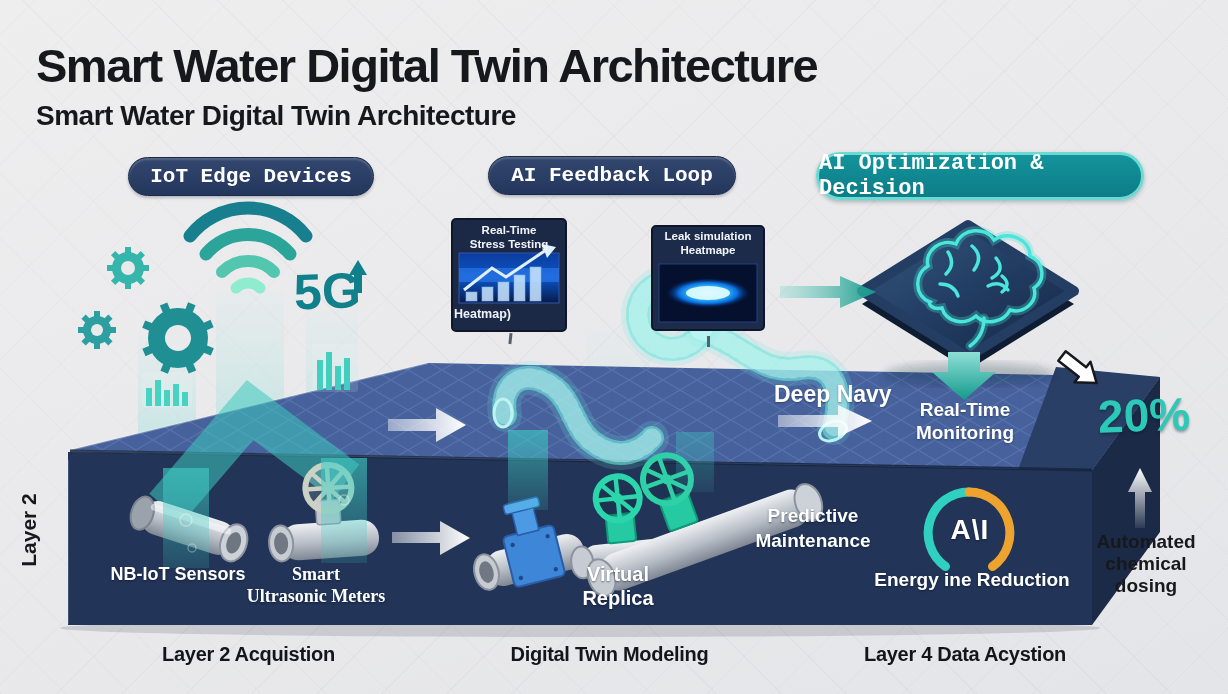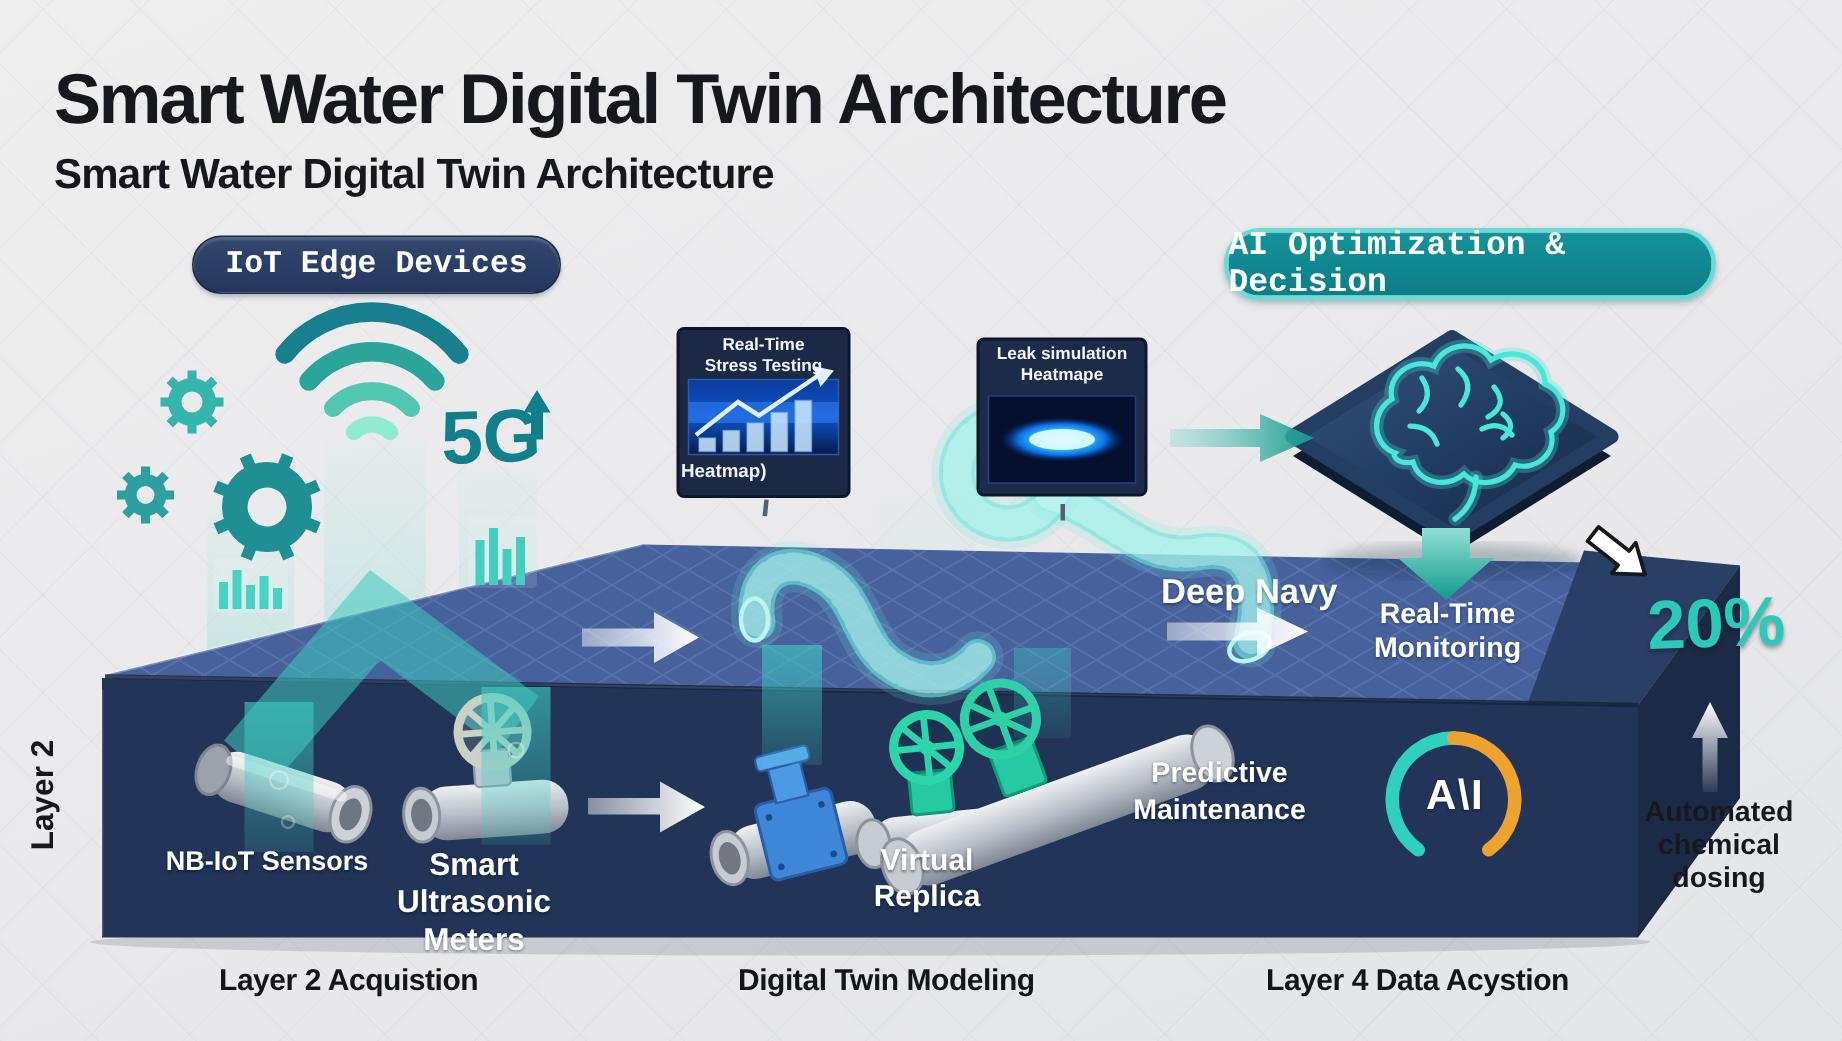--- a/index.html
+++ b/index.html
@@ -27,26 +27,26 @@
   .s2t{left:653px;top:230px;width:110px;}
   .s1c{left:454px;top:307px;width:110px;font-size:12.5px;font-weight:700;color:#eef2f8;}
   .energizing{left:1076px;top:280px;width:124px;font-size:21px;font-weight:700;color:#17181c;text-align:center;line-height:1.2;}
   .deepnavy{left:774px;top:381px;width:130px;font-size:23px;font-weight:700;color:#fff;text-shadow:0 1px 2px rgba(10,20,40,.4);}
   .rtm{left:898px;top:399px;width:134px;font-size:19px;font-weight:700;color:#fff;text-align:center;line-height:1.2;text-shadow:0 1px 2px rgba(10,20,40,.4);}
   .pct{left:1098px;top:388px;width:100px;font-size:46px;font-weight:700;color:#2cc8b8;transform:rotate(-2deg);text-shadow:0 2px 3px rgba(5,20,30,.4);}
   .autodos{left:1086px;top:496px;width:120px;font-size:19px;font-weight:700;color:#17181c;text-align:center;line-height:1.15;margin-top:35px;}
   .layer2{left:-26px;top:518px;width:110px;font-size:21px;font-weight:700;color:#17181c;text-align:center;transform:rotate(-90deg);}
   .wlabel{font-weight:700;color:#fff;text-align:center;text-shadow:0 1px 2px rgba(5,15,35,.5);}
   .nbiot{left:104px;top:564px;width:148px;font-size:18px;}
-  .smart{left:240px;top:564px;width:152px;font-size:21px;line-height:1.2;}
+  .smart{left:240px;top:564px;width:152px;font-size:18px;line-height:1.2;font-family:Liberation Serif, serif;}
   .virtual{left:568px;top:562px;width:100px;font-size:20px;line-height:1.2;}
   .predict{left:748px;top:504px;width:130px;font-size:19px;line-height:1.3;}
   .energyred{left:872px;top:569px;width:200px;font-size:19px;}
   .ailbl{left:941px;top:514px;width:58px;font-size:28px;letter-spacing:1px;}
-  .footer{font-size:20px;font-weight:700;color:#141519;text-align:left;letter-spacing:-0.3px;}
+  .footer{font-size:20px;font-weight:700;color:#141519;text-align:center;letter-spacing:-0.3px;}
   .f1{left:146px;top:643px;width:205px;}
   .f2{left:492px;top:643px;width:235px;}
   .f3{left:844px;top:643px;width:242px;}
 </style>
 </head>
 <body>
 
 <div class="canvas">
 
 <svg class="abs" style="left:0;top:0" width="1228" height="694" viewBox="0 0 1228 694">
@@ -346,20 +346,23 @@
     <polygon points="1128,492 1140,468 1152,492 1145,492 1145,528 1135,528 1135,492" fill="url(#whiteFadeUp)"></polygon>
   </g>
 </svg>
 
 <div class="abs title">Smart Water Digital Twin Architecture</div>
 <div class="abs subtitle">Smart Water Digital Twin Architecture</div>
 
 <div class="abs pill pill-navy pill1">
       <span>IoT Edge Devices</span>
     </div>
+<div class="abs pill pill-navy pill2">
+      <span>AI Feedback Loop</span>
+    </div>
 <div class="abs pill pill-teal pill3">
       <span>AI Optimization &amp; Decision</span>
     </div>
 
 <div class="abs fiveg">5G</div>
 
 <div class="abs scr-title s1t pre">Real-Time
 Stress Testing</div>
 <div class="abs s1c">Heatmap)</div>
 <div class="abs scr-title s2t pre">Leak simulation
@@ -374,19 +377,20 @@
 dosing</div>
 <div class="abs layer2">Layer 2</div>
 
 <div class="abs wlabel nbiot">NB-IoT Sensors</div>
 <div class="abs wlabel smart pre">Smart
 Ultrasonic Meters</div>
 <div class="abs wlabel virtual pre">Virtual
 Replica</div>
 <div class="abs wlabel predict pre">Predictive
 Maintenance</div>
+<div class="abs wlabel energyred">Energy ine Reduction</div>
 <div class="abs wlabel ailbl">A\I</div>
 
 <div class="abs footer f1">Layer 2 Acquistion</div>
 <div class="abs footer f2">Digital Twin Modeling</div>
 <div class="abs footer f3">Layer 4 Data Acystion</div>
 
 </div>
 
 </body></html>

